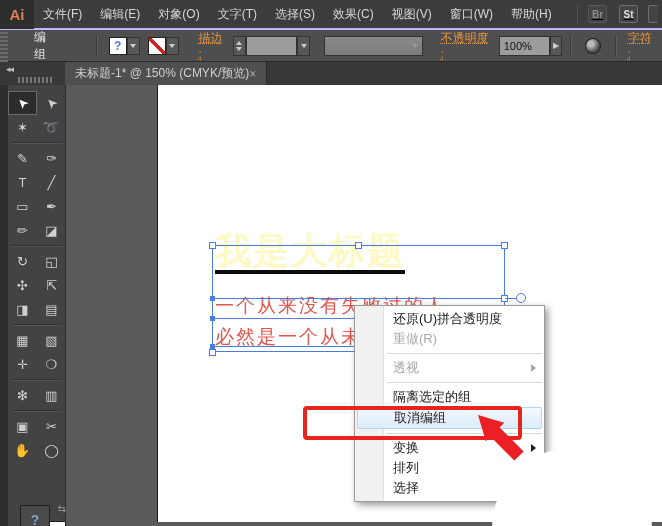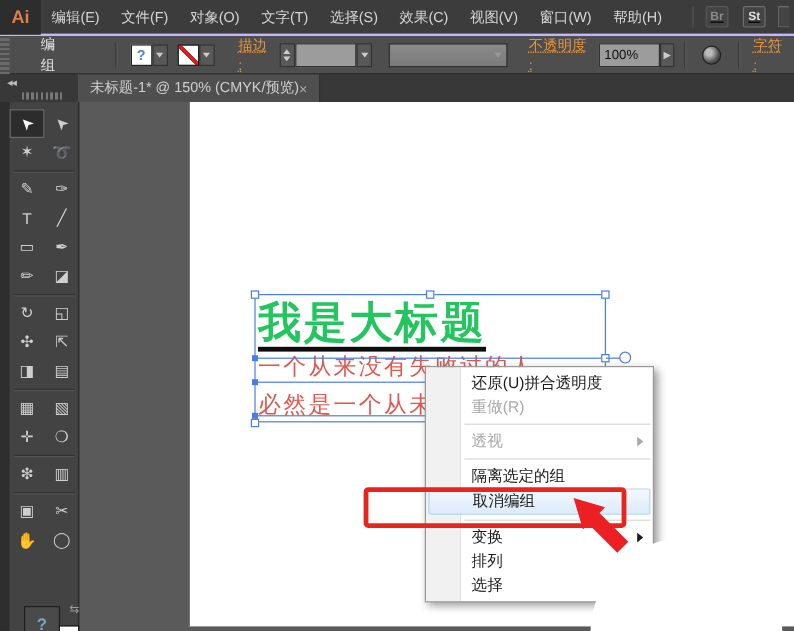--- a/index.html
+++ b/index.html
@@ -71,21 +71,21 @@
   #fs-stroke { position:absolute; left:16px; top:16px; width:30px; height:30px; border:1px solid #1e1e1e;
                background:linear-gradient(45deg,#fff 42%,#d42020 42%,#d42020 58%,#fff 58%); z-index:1; }
   #fs-swap { position:absolute; right:0; top:-2px; color:#9a9a9a; font-size:10px; }
 
   
   #pasteboard { position:absolute; left:66px; top:85px; width:596px; height:441px; background:#5a5a5a; }
   #artboard { position:absolute; left:157px; top:85px; width:505px; height:437px; background:#fff;
               border-left:1px solid #1c1c1c; }
 
   
-  #title-text { position:absolute; left:215px; top:252px; font-size:36px; font-weight:900; color:#22c55e;
+  #title-text { position:absolute; left:215px; top:233px; font-size:36px; font-weight:900; color:#fef9c3;
                 letter-spacing:2px; border-bottom:4px solid #0d0d0d; line-height:1.0; padding-bottom:1px;
                 font-family:"DejaVu Sans",sans-serif; }
   .red-line { position:absolute; color:#e2574d; font-size:19px; letter-spacing:2px;
               font-family:"DejaVu Serif",serif; }
   #red1 { left:215px; top:293px; }
   #red2 { left:215px; top:324px; }
 
   
   .sel { position:absolute; border:1px solid #4a7de2; }
   #sel-box { left:212px; top:245px; width:293px; height:107px; border-width:1px; }
@@ -118,22 +118,22 @@
              border:4px solid #e8251d; border-radius:4px; z-index:12; background:transparent; }
   #red-arrow { position:absolute; left:470px; top:405px; z-index:13; }
 </style>
 </head>
 <body>
 
 <div id="menubar">
   <div id="ai-logo">Ai</div>
   <div style="display:flex;">
 
-  <div class="mb-item">编辑(E)</div>
-      <div class="mb-item">文件(F)</div>
+  <div class="mb-item">文件(F)</div>
+      <div class="mb-item">编辑(E)</div>
       <div class="mb-item">对象(O)</div>
       <div class="mb-item">文字(T)</div>
       <div class="mb-item">选择(S)</div>
       <div class="mb-item">效果(C)</div>
       <div class="mb-item">视图(V)</div>
       <div class="mb-item">窗口(W)</div>
       <div class="mb-item">帮助(H)</div>
     </div>
   <div id="mb-right">
     <div class="mb-divider"></div>

